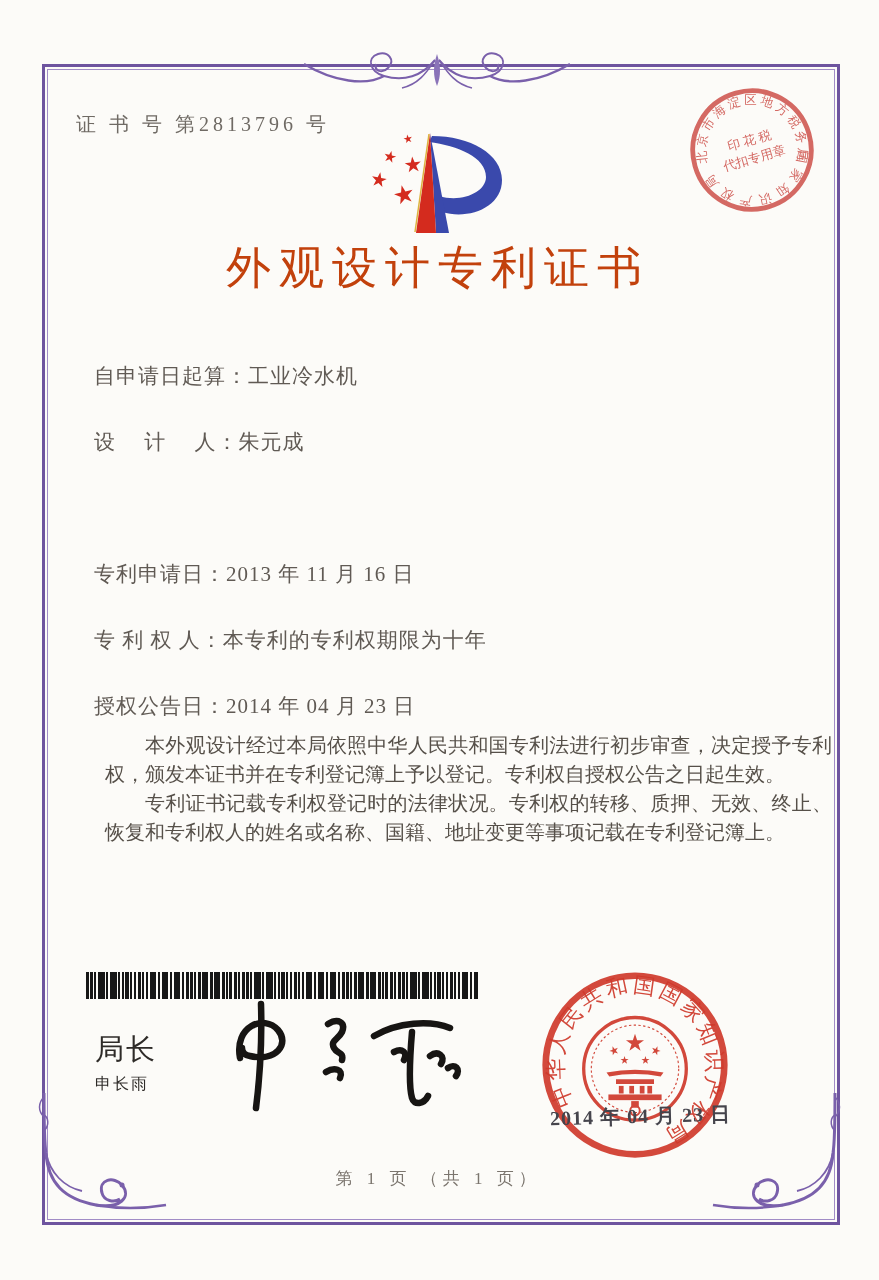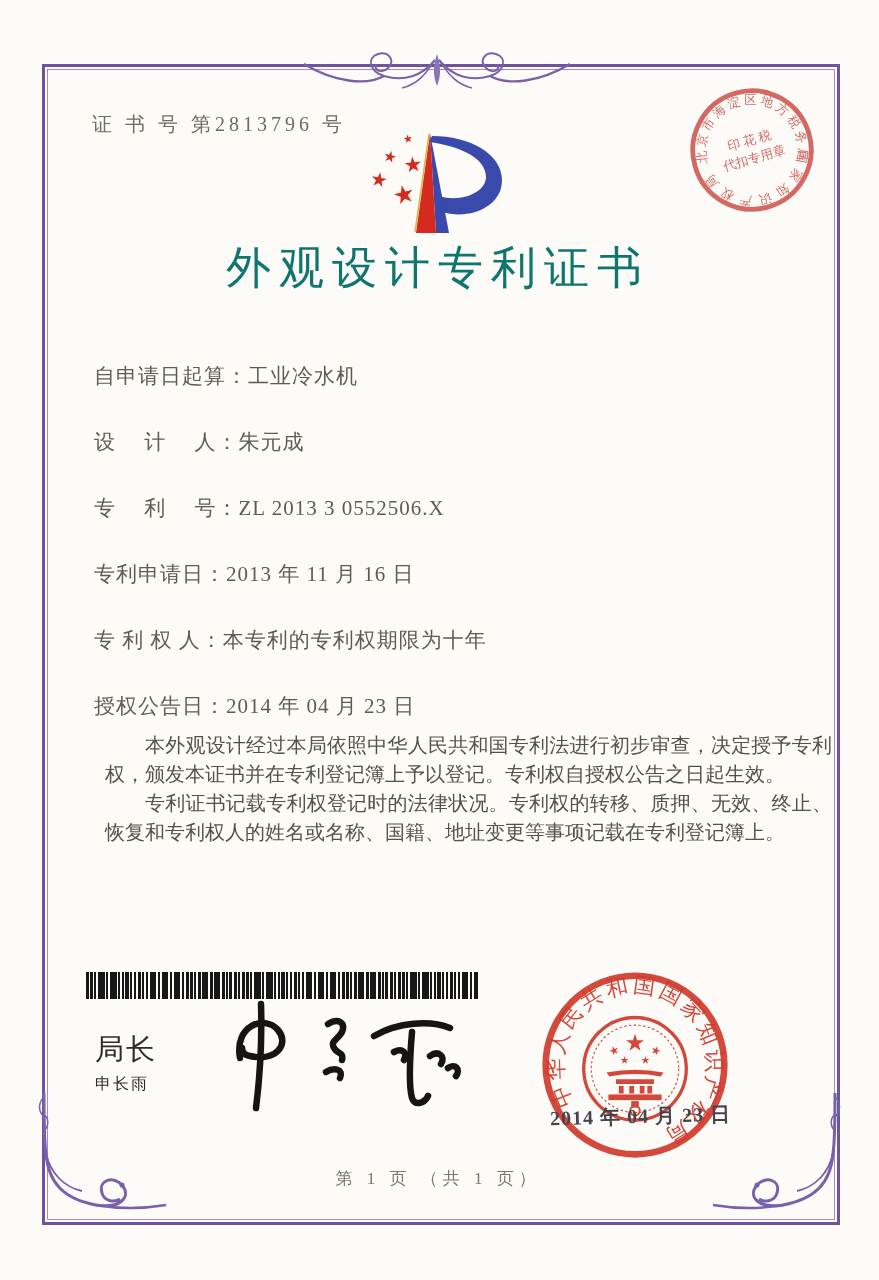--- a/index.html
+++ b/index.html
@@ -4,22 +4,22 @@
 <style>
   html,body{margin:0;padding:0;}
   body{background:#efefed;}
   .page{position:relative;width:879px;height:1280px;background:#fcfbf8;overflow:hidden;
         font-family:"Liberation Serif","DejaVu Serif",serif;}
   .abs{position:absolute;}
   
   .frame{position:absolute;left:42px;top:64px;width:792px;height:1155px;border:3px solid #6e549f;}
   .frame-inner{position:absolute;inset:2px;border:1px solid #a18cc6;}
   
-  .cert-no{left:92px;top:111px;font-size:20px;color:#6f6a64;letter-spacing:4px;}
-  .title{left:42px;top:238px;width:792px;text-align:center;font-size:45px;color:#0f766e;letter-spacing:8px;}
+  .cert-no{left:76px;top:111px;font-size:20px;color:#6f6a64;letter-spacing:4px;}
+  .title{left:42px;top:238px;width:792px;text-align:center;font-size:45px;color:#c2410c;letter-spacing:8px;}
   .field{left:94px;font-size:21px;color:#605a54;letter-spacing:1px;white-space:nowrap;}
   .paras{left:86px;top:731px;width:727px;font-size:20px;line-height:29px;color:#565049;text-align:justify;margin-left:19px;}
   .paras p{margin:0;text-indent:2em;}
   .barcode{left:86px;top:972px;width:392px;height:27px;
      background:
        repeating-linear-gradient(90deg,#171717 0 2px,transparent 2px 4px),
        repeating-linear-gradient(90deg,#171717 0 1px,transparent 1px 6px),
        repeating-linear-gradient(90deg,#171717 0 3px,transparent 3px 13px);}
   .officer-title{left:95px;top:1030px;font-size:29px;color:#2e2b28;letter-spacing:2px;}
   .officer-name{left:95px;top:1074px;font-size:16px;color:#2e2b28;letter-spacing:2px;}
@@ -90,23 +90,20 @@
     <path d="M77,10 L63,108" stroke="#ddb23f" stroke-width="1.5" fill="none"></path>
   </svg>
 
   <div class="abs title">外观设计专利证书</div>
 
   <div class="abs field" style="top:362px">
     <span>自申请日起算：</span><span>工业冷水机</span>
   </div>
   <div class="abs field" style="top:428px">
     <span>设　 计　 人：</span><span>朱元成</span>
-  </div>
-  <div class="abs field" style="top:494px">
-    <span>专　 利　 号：</span><span>ZL 2013 3 0552506.X</span>
   </div>
   <div class="abs field" style="top:560px">
     <span>专利申请日：</span><span>2013 年 11 月 16 日</span>
   </div>
   <div class="abs field" style="top:626px">
     <span>专 利 权 人：</span><span>本专利的专利权期限为十年</span>
   </div>
   <div class="abs field" style="top:692px">
     <span>授权公告日：</span><span>2014 年 04 月 23 日</span>
   </div>

